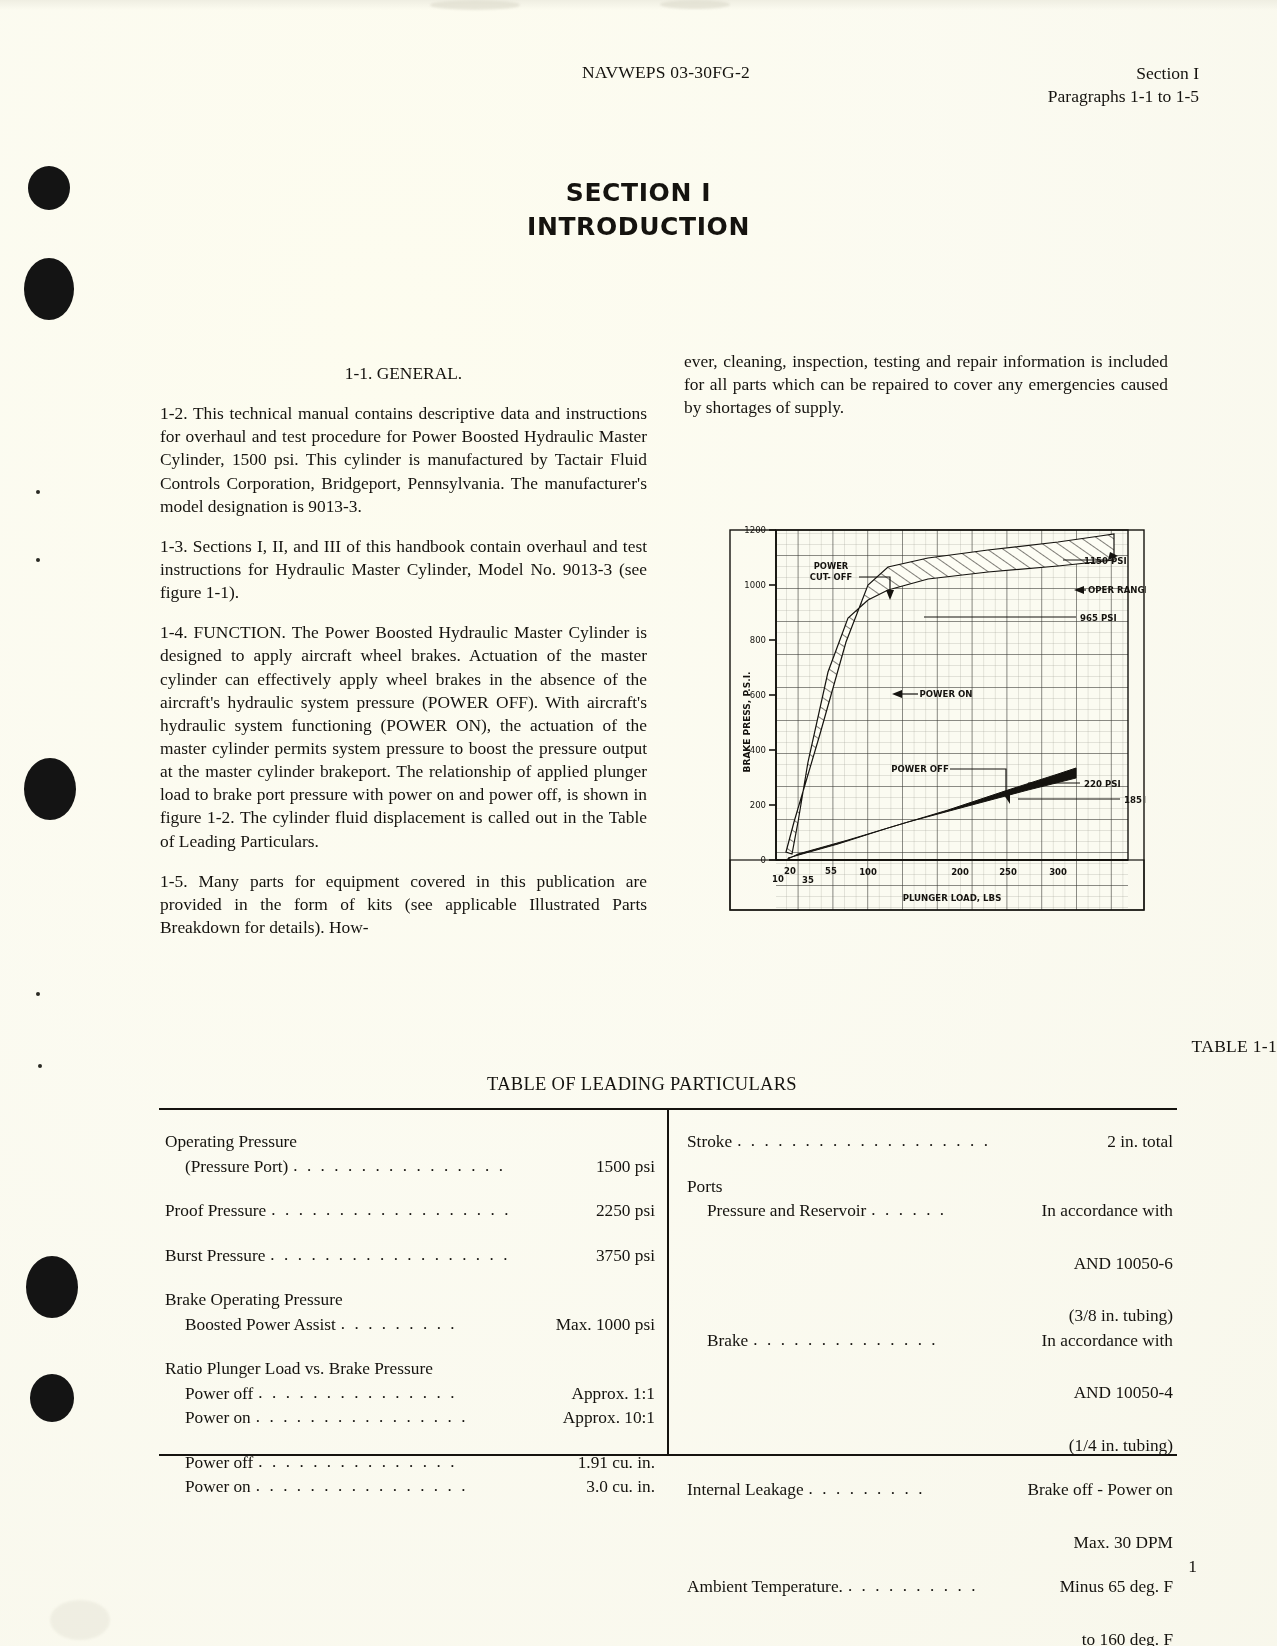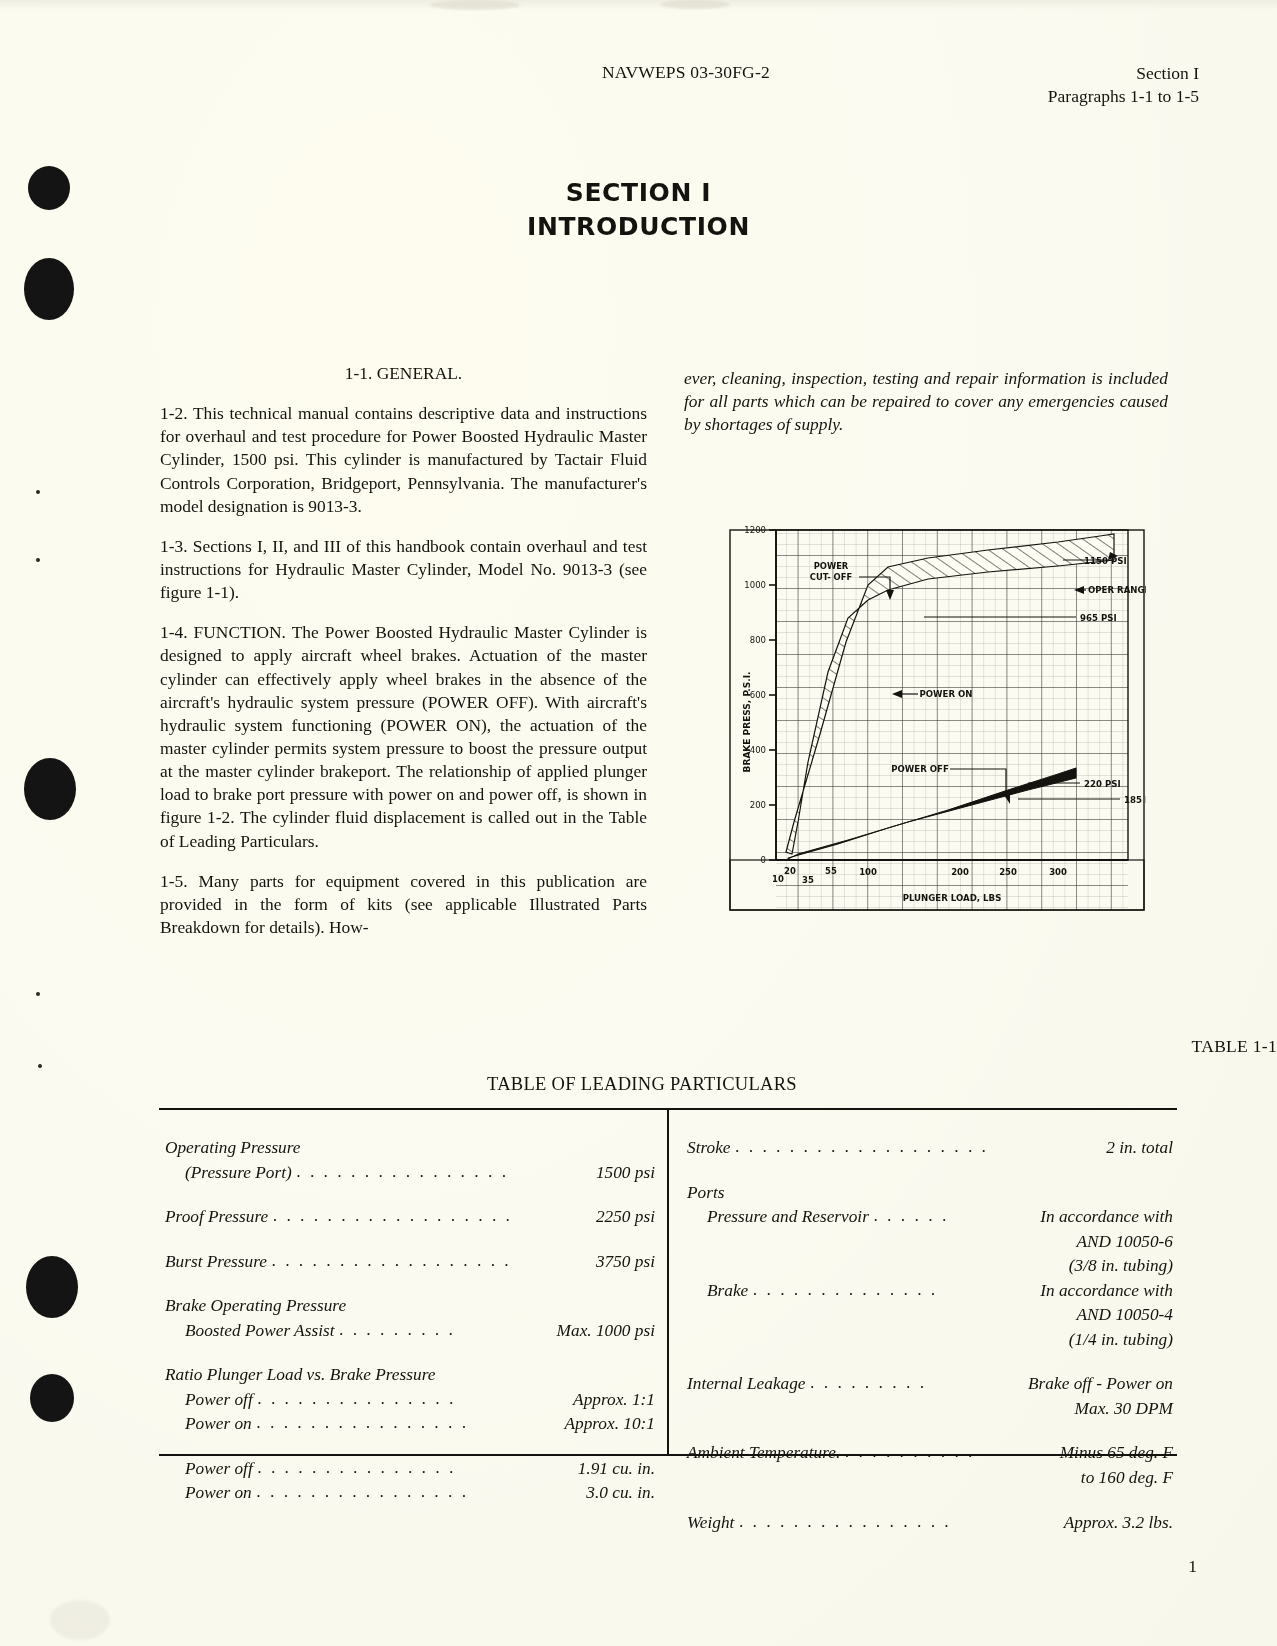--- a/index.html
+++ b/index.html
@@ -46,21 +46,21 @@
   .dot-mark {
     position: absolute;
     width: 4px; height: 4px;
     background: #2a2a24;
     border-radius: 50%;
   }
 
   
   .hdr-left {
     position: absolute;
-    left: 602px; top: 62px;
+    left: 582px; top: 62px;
     font-size: 17.5px;
     letter-spacing: .2px;
     white-space: nowrap;
   }
   .hdr-right {
     position: absolute;
     right: 78px; top: 62px;
     text-align: right;
     font-size: 17.5px;
     line-height: 1.34;
@@ -81,21 +81,21 @@
   
   .col {
     position: absolute;
     font-size: 17.4px;
     line-height: 1.33;
     text-align: justify;
   }
   .col p { margin: 0 0 17px 0; }
   .col p:last-child { margin-bottom: 0; }
   #col-left  { left: 160px;  top: 362px; width: 487px; }
-  #col-right { left: 684px;  top: 367px; width: 484px; font-style: italic; }
+  #col-right { left: 684px;  top: 350px; width: 484px; }
   .nojust { text-align: center; }
 
   
   #figure-wrap {
     position: absolute;
     left: 684px; top: 478px;
     width: 484px; height: 495px; margin-top: 44px;
   }
   #chart-frame {
     position: absolute;
@@ -134,24 +134,23 @@
   .rule-top { top: 0; }
   .rule-bottom { bottom: 0; }
   .v-divider {
     position: absolute;
     left: 508px; top: 2px; bottom: 2px;
     width: 2px;
     background: #15130f;
   }
   .tcol {
     position: absolute;
-    top: 28px;
+    top: 22px;
     font-size: 17.3px;
     line-height: 1.0;
-    font-style: italic;
   }
   #tcol-left  { left: 6px;   width: 490px; }
   #tcol-right { left: 528px; width: 486px; }
 
   .entry { margin-bottom: 0; }
   .entry.gap { margin-top: 20px; }
   .row {
     display: flex;
     align-items: baseline;
     width: 100%;
@@ -165,21 +164,21 @@
     white-space: nowrap;
     color: #15130f;
     letter-spacing: 2.6px;
     font-size: 17px;
     position: relative;
     top: -1px;
   }
   .row .val { white-space: nowrap; }
   .row.indent .lbl { padding-left: 20px; }
   .plain { line-height: 1.42; white-space: nowrap; }
-  .cont-right { text-align: right; line-height: 1.42; }
+  .cont-right { text-align: right; line-height: 1.42; margin-top: 28px; }
 
   #page-number {
     position: absolute;
     right: 80px; top: 1556px;
     font-size: 17.5px;
   }
 
   
   .chart-svg { display: block; }
 </style>

